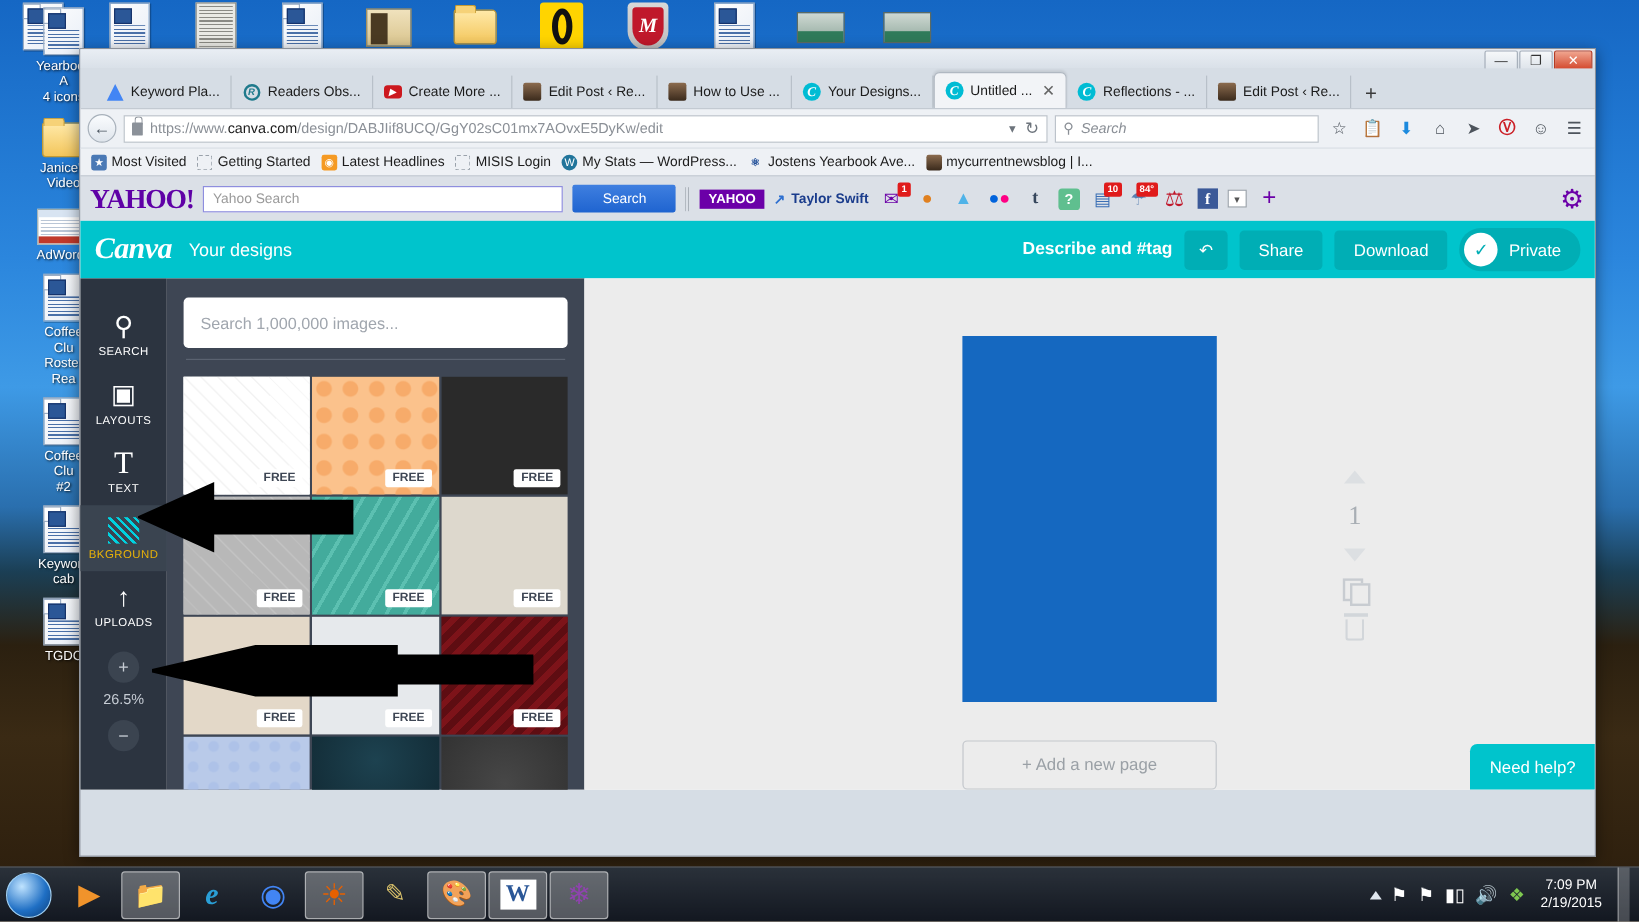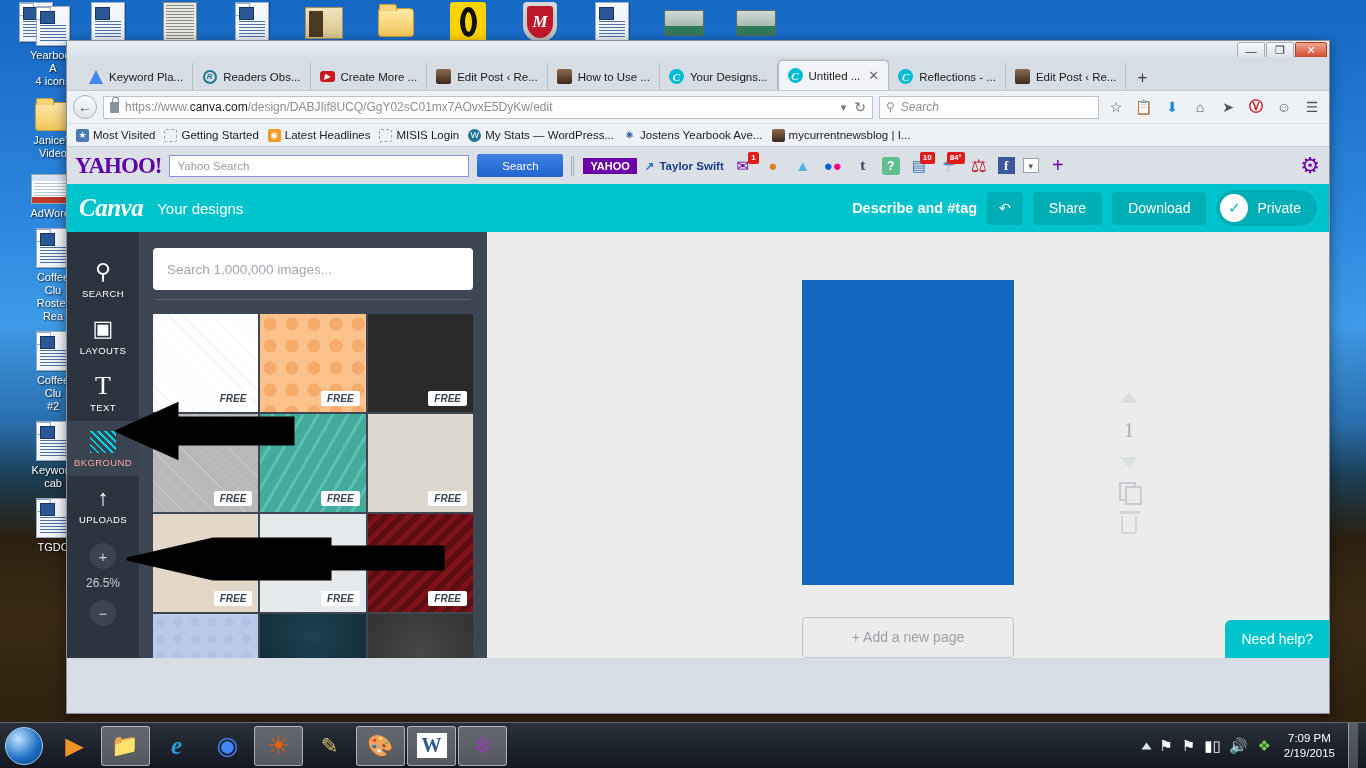--- a/index.html
+++ b/index.html
@@ -115,30 +115,30 @@
   .ch-right{margin-left:auto;display:flex;align-items:center;gap:10px;}
   #describe{font-weight:bold;font-size:14.5px;}
   .chbtn{background:#00aeb5;border-radius:4px;height:33px;padding:0 16px;display:flex;align-items:center;justify-content:center;font-size:14px;color:#fff;}
   #private-btn{background:#00aeb5;border-radius:18px;height:36px;padding:0 16px 0 4px;display:flex;align-items:center;gap:9px;font-size:14px;}
   .check-circle{width:28px;height:28px;border-radius:50%;background:#fff;color:#00aeb5;display:flex;align-items:center;justify-content:center;font-size:15px;}
   #canva-body{flex:1;display:flex;min-height:0;}
   #canva-rail{width:72px;background:#2c3440;display:flex;flex-direction:column;align-items:center;padding-top:18px;color:#fff;}
   .rail-item{width:72px;padding:10px 0 8px;display:flex;flex-direction:column;align-items:center;gap:4px;}
   .rail-ico{font-size:22px;line-height:24px;}
   .rail-lbl{font-size:9.5px;letter-spacing:.4px;}
-  .rail-item.active{background:#3a4450;color:#fca5a5;}
+  .rail-item.active{background:#3a4450;color:#eab308;}
   .hatch{width:26px;height:22px;background:repeating-linear-gradient(45deg,#00d2e0 0 2px,transparent 2px 5px);}
   .zoom-btn{width:26px;height:26px;border-radius:50%;background:#3b4450;color:#c6ccd4;display:flex;align-items:center;justify-content:center;font-size:15px;margin-top:10px;}
   #zoom-val{font-size:12px;color:#c6ccd4;margin-top:7px;}
   #panel{width:348px;background:#3e4654;padding:16px 14px 0;overflow:hidden;position:relative;}
   #panel-search{height:42px;background:#fff;border-radius:4px;display:flex;align-items:center;padding:0 14px;font-size:13.5px;color:#a0a6ae;}
   #panel-div{height:1px;background:#5a6270;margin:9px 2px 14px;}
   #grid{display:grid;grid-template-columns:repeat(3,1fr);gap:2px;}
   .cell{position:relative;height:98px;overflow:hidden;}
-  .free-tag{position:absolute;right:6px;bottom:6px;background:#fff;color:#3e4654;font-size:10px;font-weight:bold;padding:2px 6px;border-radius:2px;font-style:italic;}
+  .free-tag{position:absolute;right:6px;bottom:6px;background:#fff;color:#3e4654;font-size:10px;font-weight:bold;padding:2px 6px;border-radius:2px;}
   #canvas-area{flex:1;background:#ececec;position:relative;display:flex;flex-direction:column;align-items:center;padding-top:48px;}
   #page-doc{width:212px;height:318px;background:#1568c0;}
   #addpage{margin-top:32px;width:212px;height:43px;border:1px solid #c3c7cc;border-radius:4px;display:flex;align-items:center;justify-content:center;color:#9aa0a6;font-size:14px;background:#ececec;}
   #page-tools{position:absolute;right:190px;top:160px;display:flex;flex-direction:column;align-items:center;gap:14px;color:#c3c7cc;}
   #page-num{font-size:22px;color:#a8aeb4;font-family:"Liberation Serif",serif;}
   .tri-up{width:0;height:0;border-left:9px solid transparent;border-right:9px solid transparent;border-bottom:11px solid #dcdfe2;}
   .tri-dn{width:0;height:0;border-left:9px solid transparent;border-right:9px solid transparent;border-top:11px solid #dcdfe2;}
   .dup{width:20px;height:20px;position:relative;}
   .dup:before{content:"";position:absolute;left:0;top:0;width:13px;height:15px;border:2px solid #c8ccd1;}
   .dup:after{content:"";position:absolute;left:6px;top:4px;width:13px;height:15px;border:2px solid #c8ccd1;background:#ececec;}

